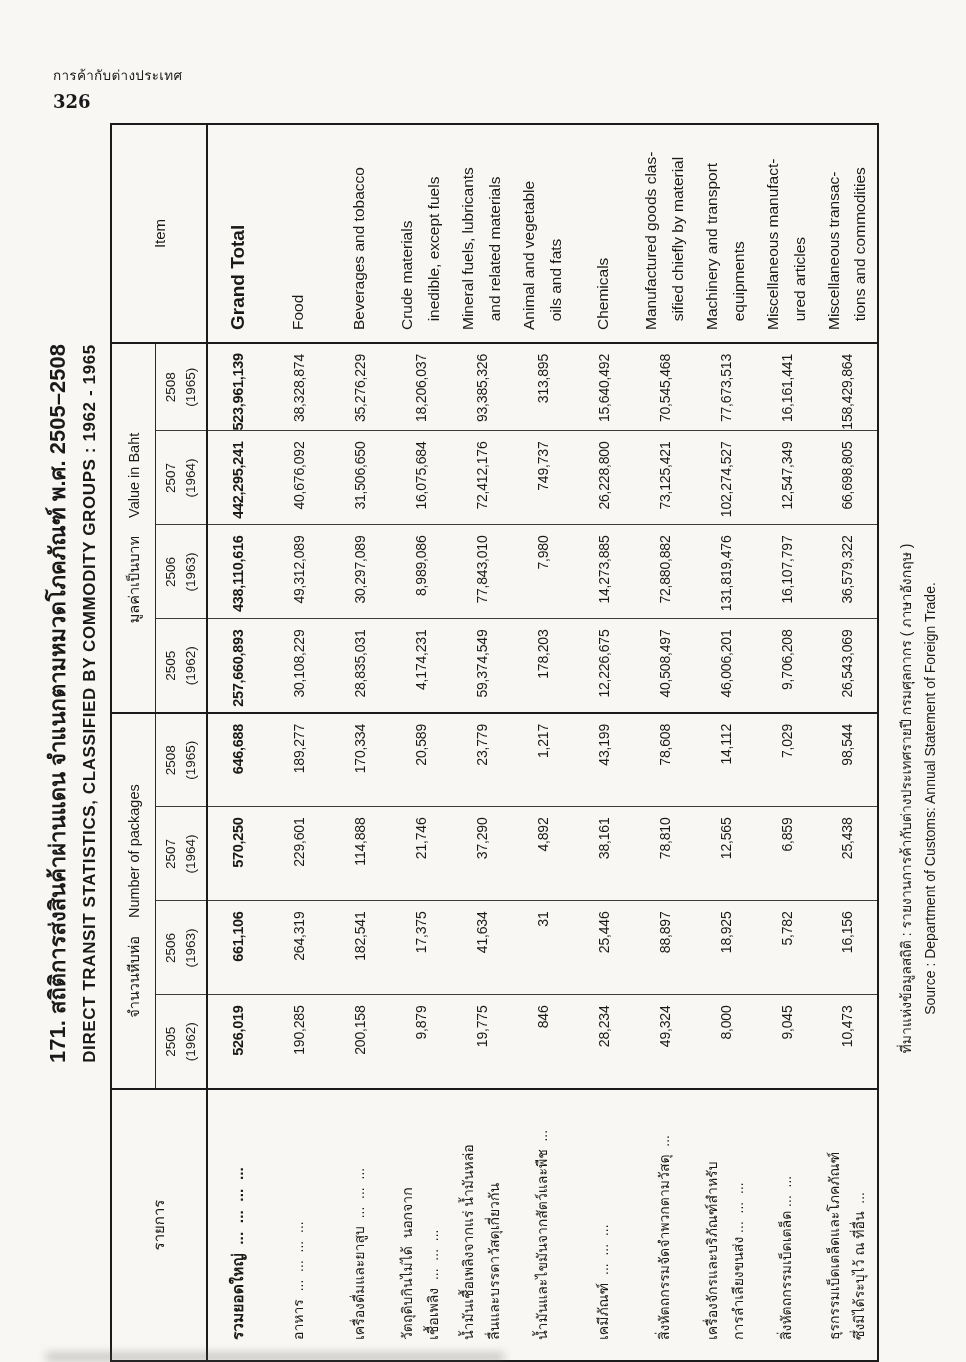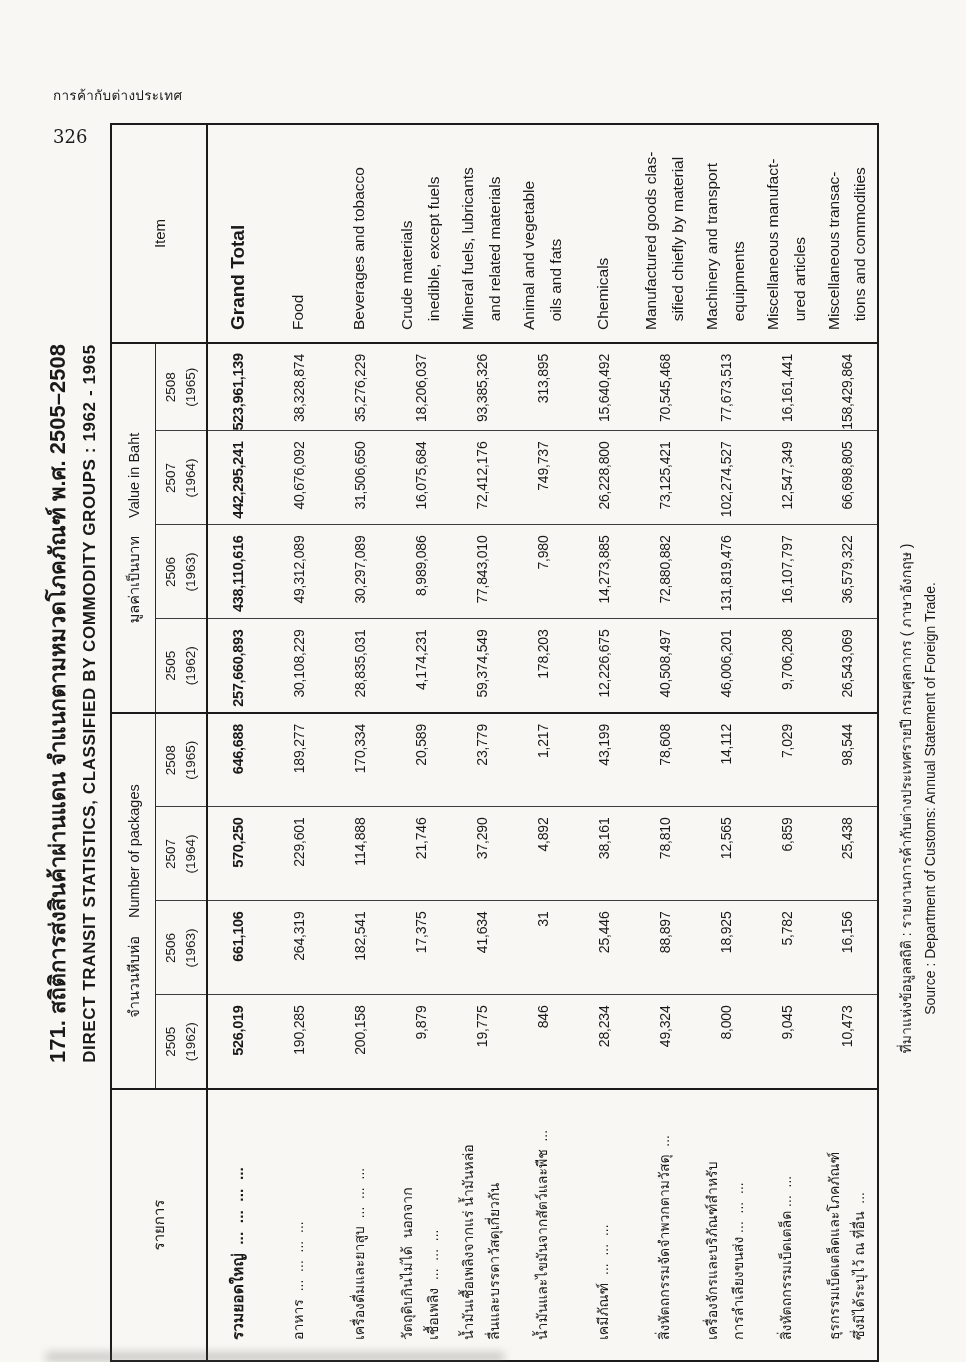--- a/index.html
+++ b/index.html
@@ -3,23 +3,23 @@
 <meta charset="utf-8">
 <style>
   html,body{margin:0;padding:0;width:966px;height:1362px;overflow:hidden;}
   body{
     background:#f8f7f3;
     color:#1a1a1a;
     font-family:"Liberation Sans","DejaVu Sans",sans-serif;
     position:relative;
   }
   
-  .page-header{position:absolute;left:53px;top:84px;}
+  .page-header{position:absolute;left:53px;top:64px;}
   .ph-thai{font-size:13.5px;letter-spacing:.3px;}
-  .ph-num{font-size:18px;font-weight:400;margin-top:20px;font-family:"DejaVu Serif","Liberation Serif",serif;}
+  .ph-num{font-size:18px;font-weight:700;margin-top:5px;font-family:"DejaVu Serif","Liberation Serif",serif;}
   .smudge{position:absolute;left:45px;top:1352px;width:460px;height:10px;
     background:rgba(95,95,95,.28);filter:blur(4px);border-radius:5px;}
   
   .sheet{
     position:absolute;left:40px;top:1362px;
     width:1237px;height:900px;
     transform:rotate(-90deg);transform-origin:0 0;
   }
   .title-th{text-align:center;font-size:22px;font-weight:700;padding-left:80px;white-space:nowrap;}
   .title-en{text-align:center;font-size:17px;font-weight:700;letter-spacing:.6px;margin-top:5px;padding-left:80px;white-space:nowrap;}

